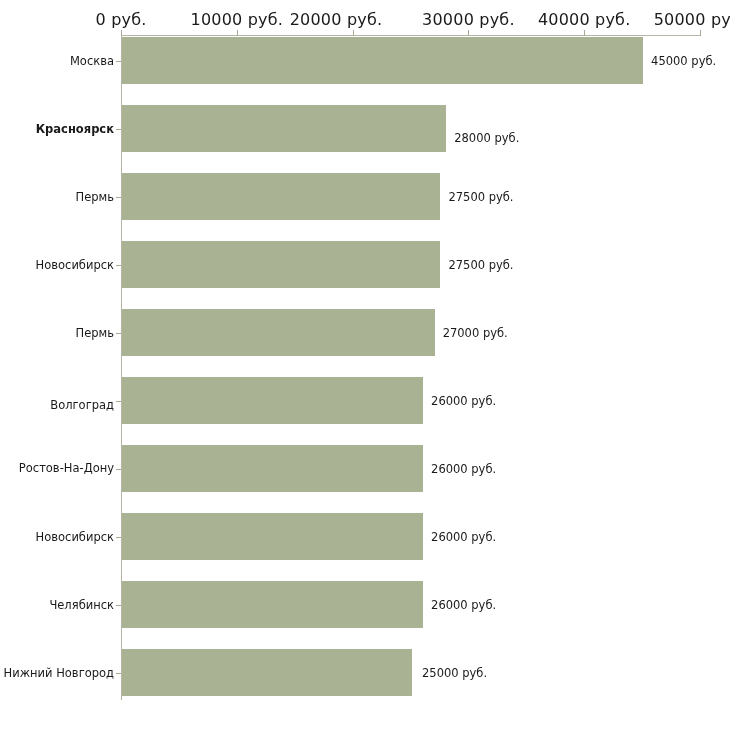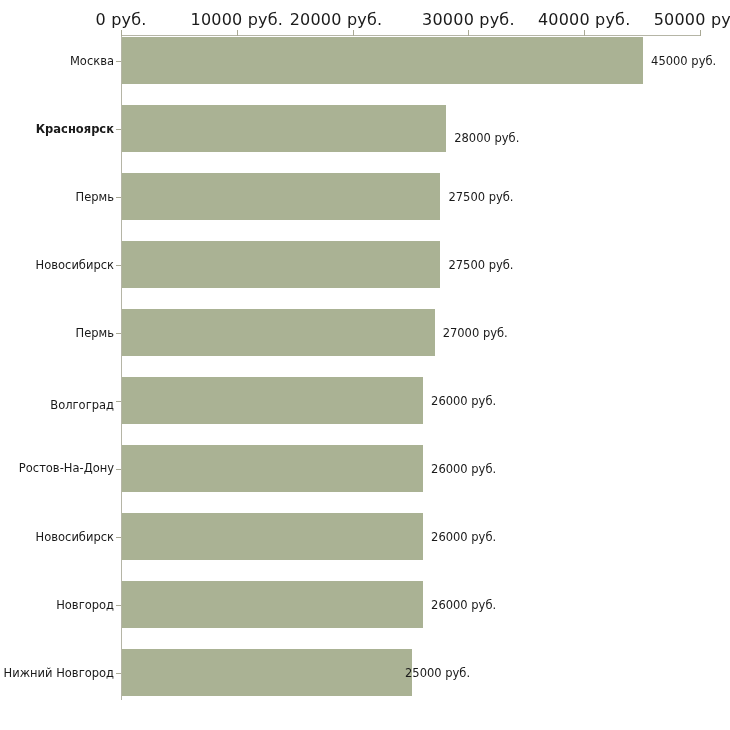--- a/index.html
+++ b/index.html
@@ -120,21 +120,21 @@
     </div>
   <div id="categories-layer">
       <div class="cat-label" style="top: 60.5px;">Москва</div>
       <div class="cat-label" style="top: 128.5px; font-weight: bold;">Красноярск</div>
       <div class="cat-label" style="top: 196.5px;">Пермь</div>
       <div class="cat-label" style="top: 264.5px;">Новосибирск</div>
       <div class="cat-label" style="top: 332.5px;">Пермь</div>
       <div class="cat-label" style="top: 389px; margin-top: 16px;">Волгоград</div>
       <div class="cat-label" style="top: 468px;">Ростов-На-Дону</div>
       <div class="cat-label" style="top: 536.5px;">Новосибирск</div>
-      <div class="cat-label" style="top: 604.5px;">Новгород</div>
+      <div class="cat-label" style="top: 604.5px;">Челябинск</div>
       <div class="cat-label" style="top: 672.5px;">Нижний Новгород</div>
     </div>
   <div id="bars-layer">
       <div class="bar" title="Москва: 45000 руб." style="top: 37px; height: 47px; width: 521.1px; background: rgb(170, 178, 148);"></div>
       <div class="bar" title="Красноярск: 28000 руб." style="top: 105px; height: 47px; width: 324.24px; background: rgb(170, 178, 148);"></div>
       <div class="bar" title="Самара: 27500 руб." style="top: 173px; height: 47px; width: 318.45px; background: rgb(170, 178, 148);"></div>
       <div class="bar" title="Новосибирск: 27500 руб." style="top: 241px; height: 47px; width: 318.45px; background: rgb(170, 178, 148);"></div>
       <div class="bar" title="Пермь: 27000 руб." style="top: 309px; height: 47px; width: 312.66px; background: rgb(170, 178, 148);"></div>
       <div class="bar" title="Волгоград: 26000 руб." style="top: 377px; height: 47px; width: 301.08px; background: rgb(170, 178, 148);"></div>
       <div class="bar" title="Ростов-На-Дону: 26000 руб." style="top: 445px; height: 47px; width: 301.08px; background: rgb(170, 178, 148);"></div>
@@ -145,16 +145,16 @@
   <div id="values-layer">
       <div class="bar-value" style="top: 60.5px; left: 651.1px;">45000 руб.</div>
       <div class="bar-value" style="top: 138px; left: 454.24px; text-align: center;">28000 руб.</div>
       <div class="bar-value" style="top: 196.5px; left: 448.45px;">27500 руб.</div>
       <div class="bar-value" style="top: 264.5px; left: 448.45px;">27500 руб.</div>
       <div class="bar-value" style="top: 332.5px; left: 442.66px; text-align: right;">27000 руб.</div>
       <div class="bar-value" style="top: 400.5px; left: 431.08px;">26000 руб.</div>
       <div class="bar-value" style="top: 468.5px; left: 431.08px;">26000 руб.</div>
       <div class="bar-value" style="top: 536.5px; left: 431.08px;">26000 руб.</div>
       <div class="bar-value" style="top: 604.5px; left: 431.08px;">26000 руб.</div>
-      <div class="bar-value" style="top: 672.5px; left: 405px; text-align: center;">25000 руб.</div>
+      <div class="bar-value" style="top: 672.5px; left: 422px; text-align: center;">25000 руб.</div>
     </div>
 
 </div>
 
 </body></html>

